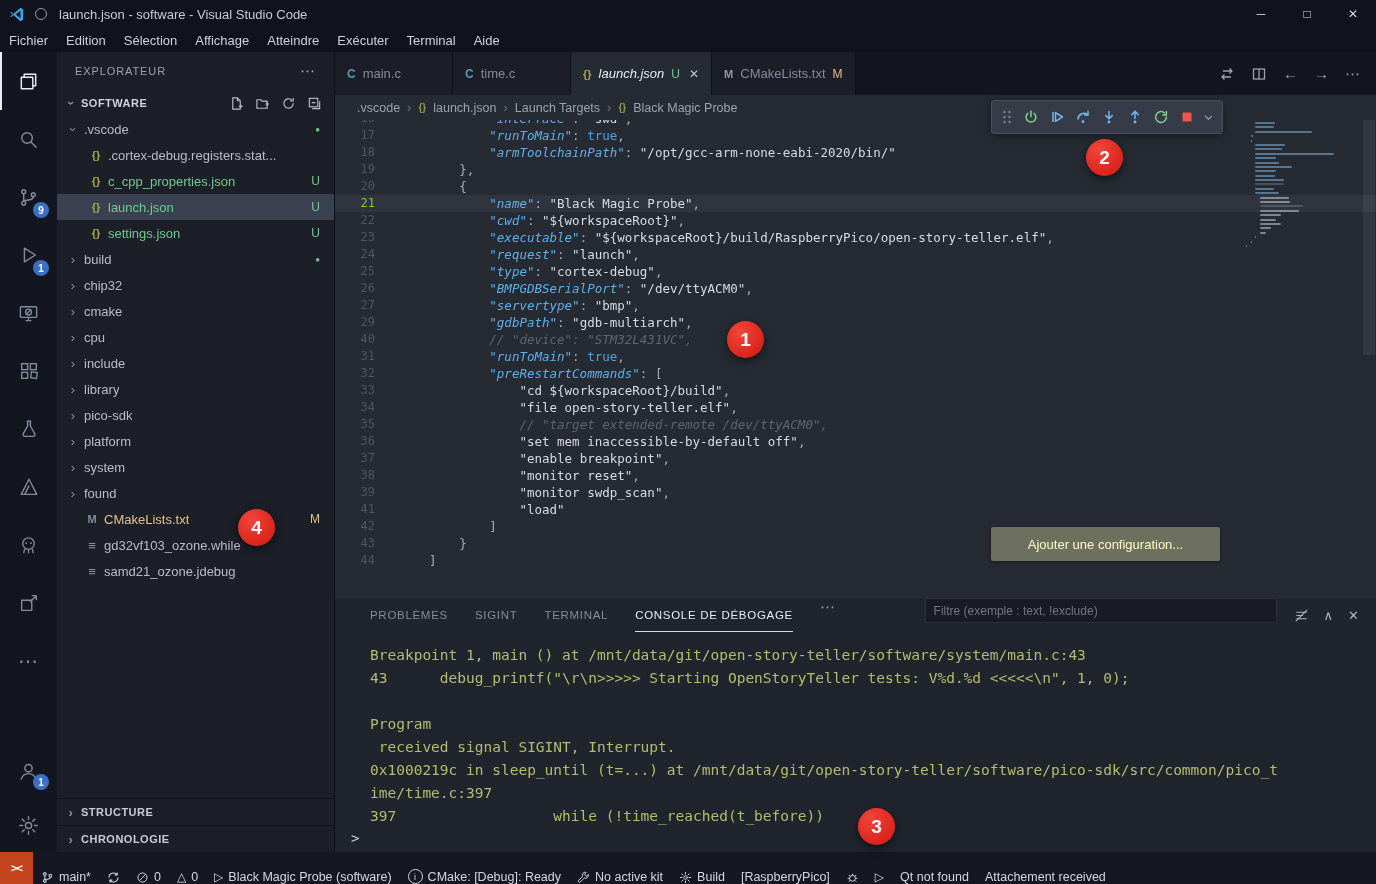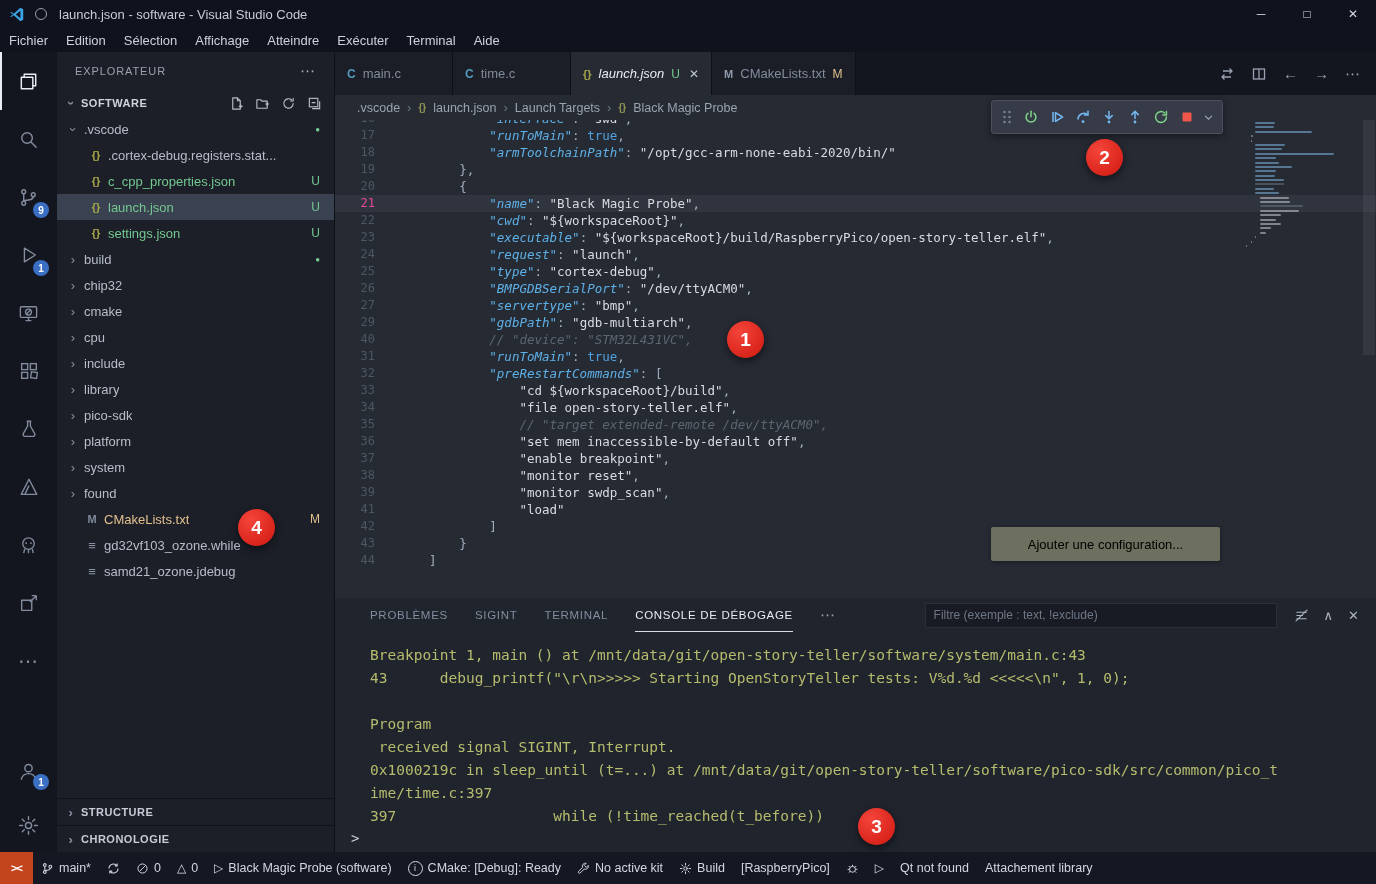--- a/index.html
+++ b/index.html
@@ -74,59 +74,59 @@
                align-items:center;gap:7px;padding-left:22px;font-size:12.5px;color:#9aa3b2;white-space:nowrap}
   .bc-sep{color:#6e7786;font-size:13px}
   .bc-icon{color:#8f9650;font-size:10px;font-weight:bold}
   
   .editor{position:absolute;left:0;top:68px;right:0;height:478px;background:#262a33;overflow:hidden}
   .code{position:absolute;left:0;top:-10px;right:0}
   .line{display:flex;height:17px;line-height:17px;font-family:"DejaVu Sans Mono",monospace;
         font-size:12.5px;white-space:pre}
   .line.cur{background:#2f343e}
   .ln{width:64px;box-sizing:border-box;text-align:right;padding-right:24px;color:#4e5664;flex:none;font-size:12px}
-  .line.cur .ln{color:#ec4899}
+  .line.cur .ln{color:#84cc16}
   .tk-k{color:#5eb1e8;font-style:italic}
   .tk-s{color:#d8dbe2}
   .tk-b{color:#4fa0e0}
   .tk-c{color:#5d6571;font-style:italic}
   .tk-p{color:#a6aebe}
   .minimap{position:absolute;top:2px;right:16px;width:118px}
   .mm-bar{height:2px;margin-bottom:2.4px;border-radius:1px;opacity:.55}
   .sb-thumb{position:absolute;right:1px;top:0;width:12px;height:235px;background:rgba(126,134,150,.14)}
   .add-config{position:absolute;left:656px;top:475px;width:229px;height:34px;background:#6d705e;
-              color:#000000;border:none;font-family:"Liberation Sans",sans-serif;font-size:13px;
+              color:#fef9c3;border:none;font-family:"Liberation Sans",sans-serif;font-size:13px;
               border-radius:2px;box-shadow:0 1px 4px rgba(0,0,0,.4);z-index:4}
   
   .debug-toolbar{position:absolute;left:656px;top:48px;height:32px;display:flex;align-items:center;
                  gap:2px;padding:0 7px;background:#363b47;border:1px solid #4a5060;border-radius:3px;
                  box-shadow:0 2px 8px rgba(0,0,0,.45);z-index:5}
   .dt-btn{width:24px;height:24px;display:flex;align-items:center;justify-content:center}
   .dt-drag{width:16px;display:flex;align-items:center;justify-content:center;margin-right:2px}
   .dt-chevron{width:14px;display:flex;align-items:center;justify-content:center}
   
   .panel{position:absolute;left:0;top:546px;right:0;height:254px;background:#20242d}
-  .panel-bar{height:34px;display:flex;align-items:center;padding-left:35px}
+  .panel-bar{height:34px;display:flex;padding-left:35px}
   .p-tab{font-size:11.5px;letter-spacing:.7px;color:#838d9d;margin-right:27px;height:100%;
          display:flex;align-items:center;border-bottom:1px solid transparent;box-sizing:border-box;white-space:nowrap}
   .p-tab.active{color:#e8ebf2;border-bottom-color:#d6dae2}
   .panel-more{color:#9aa3b3;font-size:15px;margin-right:10px}
   .filter{margin-left:auto;width:352px;height:25px;background:#181b24;border:1px solid #2a2f3a;
           color:#c6ccd8;font-size:12px;padding:0 8px;box-sizing:border-box;font-family:"Liberation Sans",sans-serif}
   .filter::placeholder{color:#6e7785}
   .panel-actions{display:flex;align-items:center;gap:15px;padding:0 17px;color:#aeb5c2;font-size:13px}
   .console{position:absolute;left:35px;top:46px;right:12px;font-family:"DejaVu Sans Mono",monospace;
            font-size:14.5px;line-height:23px;color:#b6bc6d;white-space:pre;overflow:hidden}
   .prompt{position:absolute;left:16px;bottom:6px;color:#ccd1da;font-family:"DejaVu Sans Mono",monospace;font-size:14px}
   
   .statusbar{position:absolute;left:0;top:852px;width:1376px;height:32px;background:#151823;display:flex;
              align-items:center;color:#d2d7e1;font-size:12.5px;overflow:hidden;white-space:nowrap}
   .sb-remote{width:33px;height:100%;background:#c2451d;color:#fff;display:flex;align-items:center;
              justify-content:center;font-weight:bold;font-size:11px;letter-spacing:-1px;flex:none}
-  .sbi{display:flex;align-items:center;gap:5px;padding:0 8px;height:100%;flex:none}
+  .sbi{display:flex;align-items:flex-end;gap:5px;padding:0 8px;height:100%;flex:none}
   .sb-glyph{font-size:12px;line-height:1}
   .circ-i{width:13px;height:13px;border:1px solid #d2d7e1;border-radius:50%;font-size:9px;display:flex;
           align-items:center;justify-content:center}
   
   .ann{position:absolute;width:37px;height:37px;border-radius:50%;
        background:radial-gradient(circle at 35% 30%,#f4453a,#cf1710);
        box-shadow:0 3px 9px rgba(0,0,0,.55);display:flex;align-items:center;justify-content:center;
        color:#fff;font-weight:bold;font-size:19px;z-index:50}
   .ann1{left:727px;top:321px}.ann2{left:1086px;top:139px}.ann3{left:858px;top:808px}.ann4{left:238px;top:509px}
 </style>
@@ -675,20 +675,20 @@
         </svg>
       </span>
     </div>
     <div class="sbi">
       <span><span class="sb-glyph">▷</span></span>
     </div>
     <div class="sbi">
       <span>Qt not found</span>
     </div>
     <div class="sbi">
-      <span>Attachement library</span>
+      <span>Attachement received</span>
     </div>
   </div>
 
 <div class="ann ann1">1</div>
 <div class="ann ann2">2</div>
 <div class="ann ann3">3</div>
 <div class="ann ann4">4</div>
 
 </body></html>

